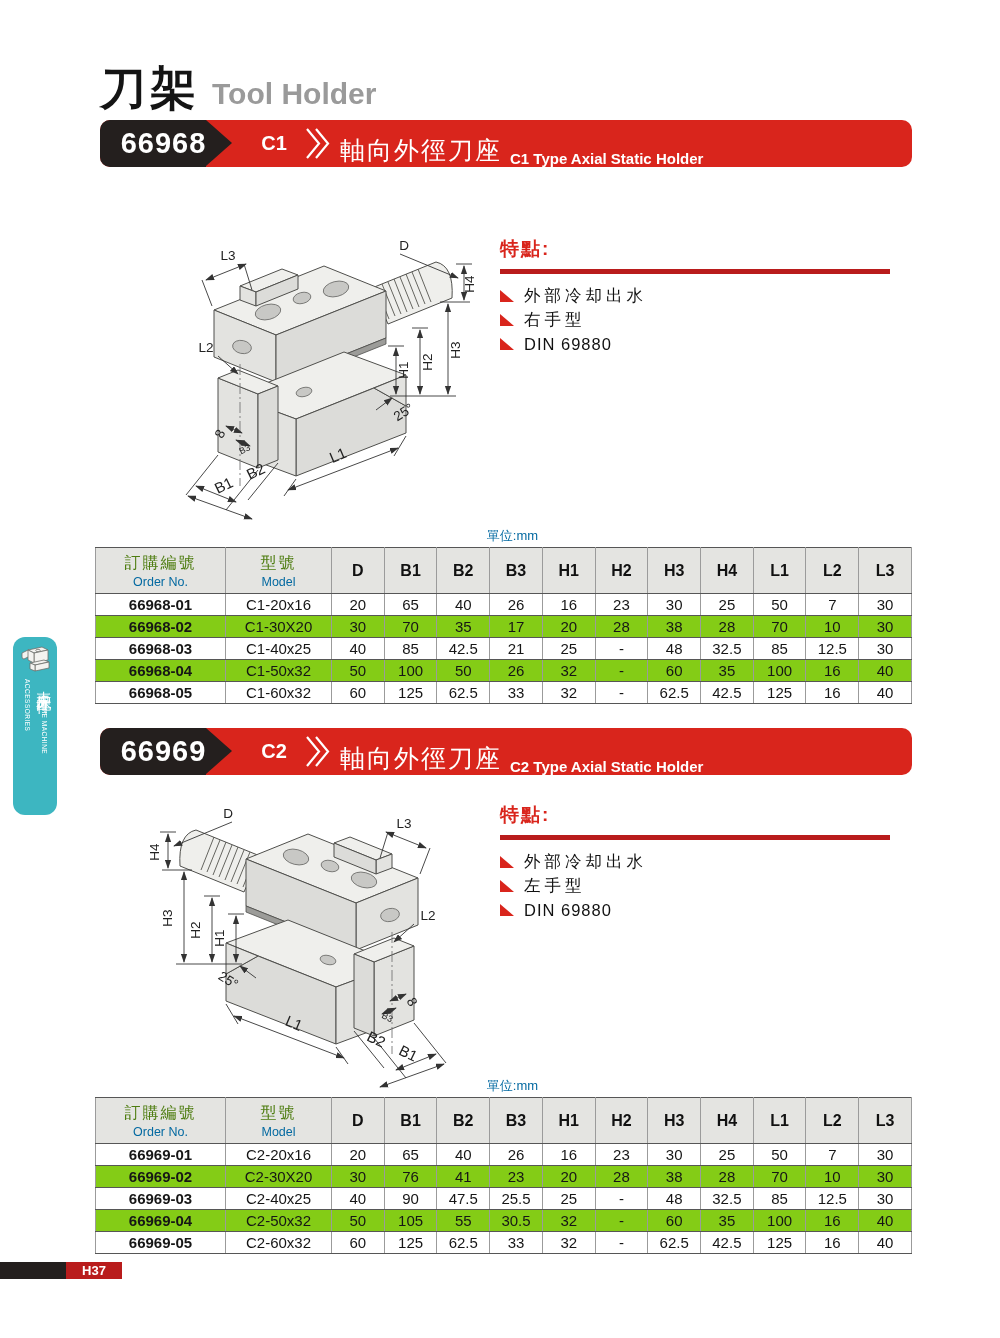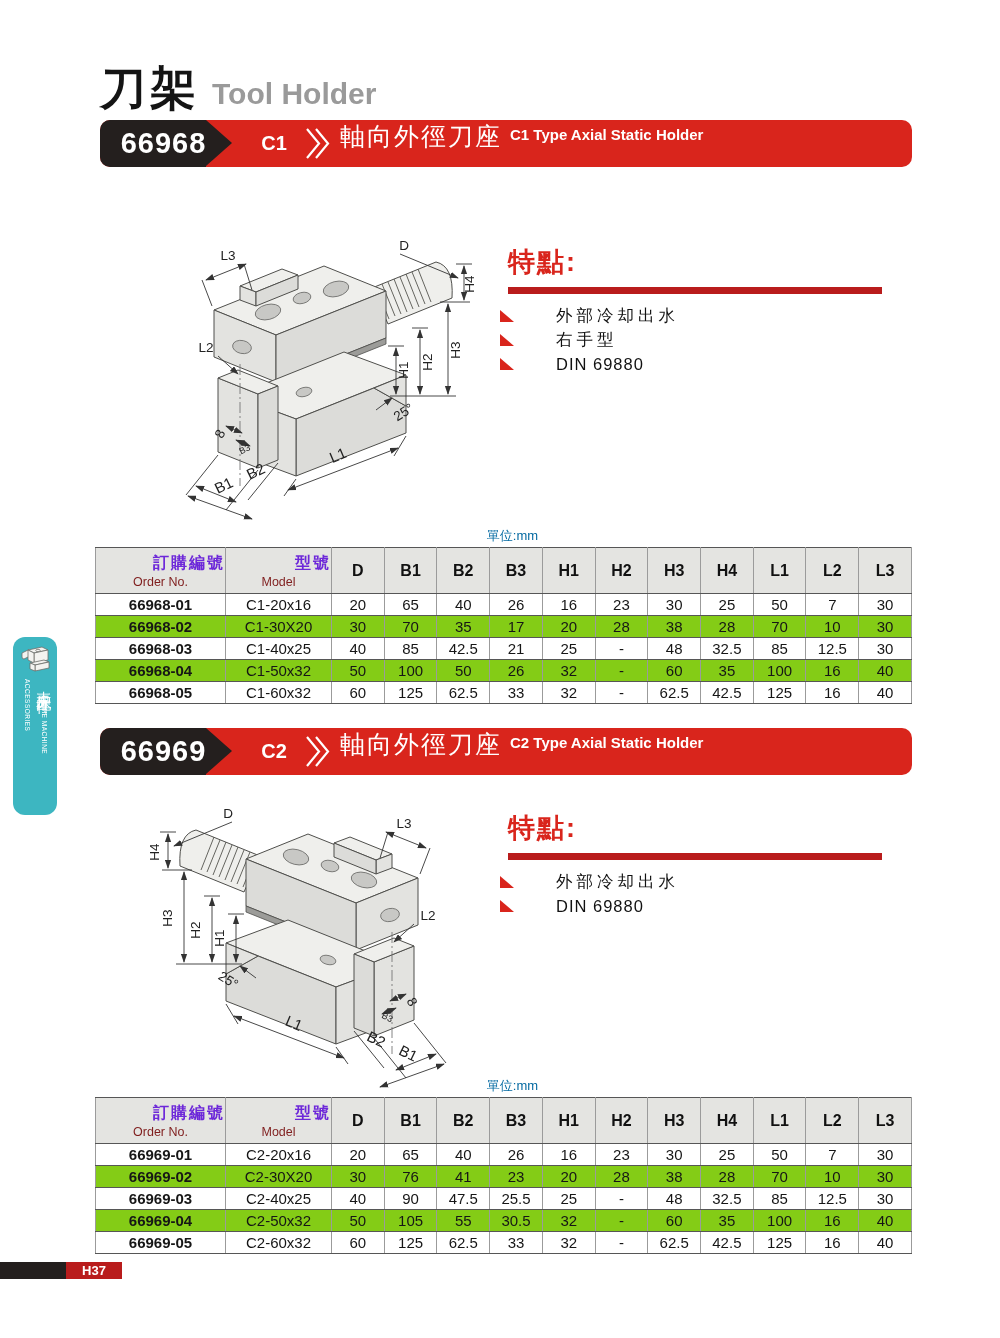--- a/index.html
+++ b/index.html
@@ -14,46 +14,46 @@
   
   .banner{position:absolute;left:100px;width:812px;height:47px;background:#d9251c;border-radius:10px;}
   .banner-black{position:absolute;left:0;top:0;bottom:0;width:106px;background:#241f1e;border-radius:10px 0 0 10px;
     display:flex;align-items:center;justify-content:center;}
   .banner-black::after{content:"";position:absolute;left:100%;top:0;width:0;height:0;
     border-top:23.5px solid transparent;border-bottom:23.5px solid transparent;border-left:26px solid #241f1e;}
   .order-no{color:#fff;font-size:29px;font-weight:800;letter-spacing:1px;margin-left:21px;}
   .type-code{position:absolute;left:150px;top:0;width:48px;height:47px;line-height:47px;text-align:center;
     color:#fff;font-size:20px;font-weight:700;}
   .chevron{position:absolute;left:204px;top:7px;}
-  .banner-titles{position:absolute;left:240px;top:0;height:47px;display:flex;align-items:flex-start;}
+  .banner-titles{position:absolute;left:240px;top:0;height:47px;display:flex;align-items:flex-end;}
   .banner-title-zh{color:#fff;font-size:25px;letter-spacing:2px;font-weight:500;}
   .banner-title-en{color:#fff;font-size:15px;font-weight:700;margin-left:8px;margin-top:6px;}
 
   
   .features{position:absolute;left:500px;width:390px;}
-  .features h3{margin:8px;font-size:27px;font-weight:700;color:#d9251c;letter-spacing:2px;
-    border-bottom:7px solid #b91c1c;padding-bottom:7px;}
+  .features h3{margin:0;font-size:19px;font-weight:700;color:#d9251c;letter-spacing:2px;
+    border-bottom:5px solid #b91c1c;padding-bottom:7px;}
   .features ul{list-style:none;margin:10px 0 0 0;padding:0;}
-  .features li{display:flex;align-items:center;height:24px;font-size:16.5px;color:#111;gap:32px;}
+  .features li{display:flex;align-items:center;height:24px;font-size:16.5px;color:#111;}
   .features li .txt{letter-spacing:4px;}
   .features li.latin .txt{letter-spacing:1px;}
   .tri{width:14px;height:12px;background:#d9251c;margin-right:10px;flex:0 0 auto;
     clip-path:polygon(0 0,100% 100%,0 100%);}
 
   
   .unit{position:absolute;left:104px;width:817px;text-align:center;font-size:13px;color:#0369a1;}
 
   
   .tblwrap{position:absolute;left:95px;width:817px;}
   table.spec{border-collapse:collapse;table-layout:fixed;width:817px;}
   table.spec th,table.spec td{border-left:1px solid #9b9b9b;border-right:1px solid #9b9b9b;
     border-top:1px solid #565656;border-bottom:1px solid #565656;text-align:center;padding:0;}
   table.spec thead th{background:#e4e4e1;height:45px;vertical-align:middle;}
-  th .hzh{font-size:16px;font-weight:700;letter-spacing:2px;color:#6d28d9;text-align:right;}
-  th .hen{font-size:12.5px;font-weight:400;color:#7f1d1d;margin-top:1px;}
+  th .hzh{font-size:16px;font-weight:400;letter-spacing:2px;color:#4d7c0f;}
+  th .hen{font-size:12.5px;font-weight:400;color:#0369a1;margin-top:1px;}
   table.spec th.dim{font-size:16px;font-weight:700;color:#111;background:#e4e4e1;}
   table.spec td{height:21px;font-size:15px;color:#161616;background:#fff;}
   table.spec tr.alt td{background:#84cc16;}
   table.spec td.ord{font-weight:700;margin-top:16px;}
 
   
   .drawing{position:absolute;width:330px;height:300px;}
   .f2{fill:#efefec;stroke:#4f4f4c;stroke-width:1;stroke-linejoin:round;}
   .f3{fill:#e3e3e0;stroke:#4f4f4c;stroke-width:1;stroke-linejoin:round;}
   .f4{fill:#dcdcd9;stroke:#4f4f4c;stroke-width:1;stroke-linejoin:round;}
@@ -420,20 +420,24 @@
     </g>
   </svg>
 
   <div class="features" style="top:802px;">
     <h3>特點:</h3>
     <ul>
       <li>
           <span class="tri"></span>
           <span class="txt">外部冷却出水</span>
         </li>
+      <li>
+          <span class="tri"></span>
+          <span class="txt">左手型</span>
+        </li>
       <li class="latin">
           <span class="tri"></span>
           <span class="txt">DIN 69880</span>
         </li>
     </ul>
   </div>
 
   <div class="unit" style="top:1077px;">單位:mm</div>
   <div class="tblwrap" style="top:1097px;">
     <table class="spec">

